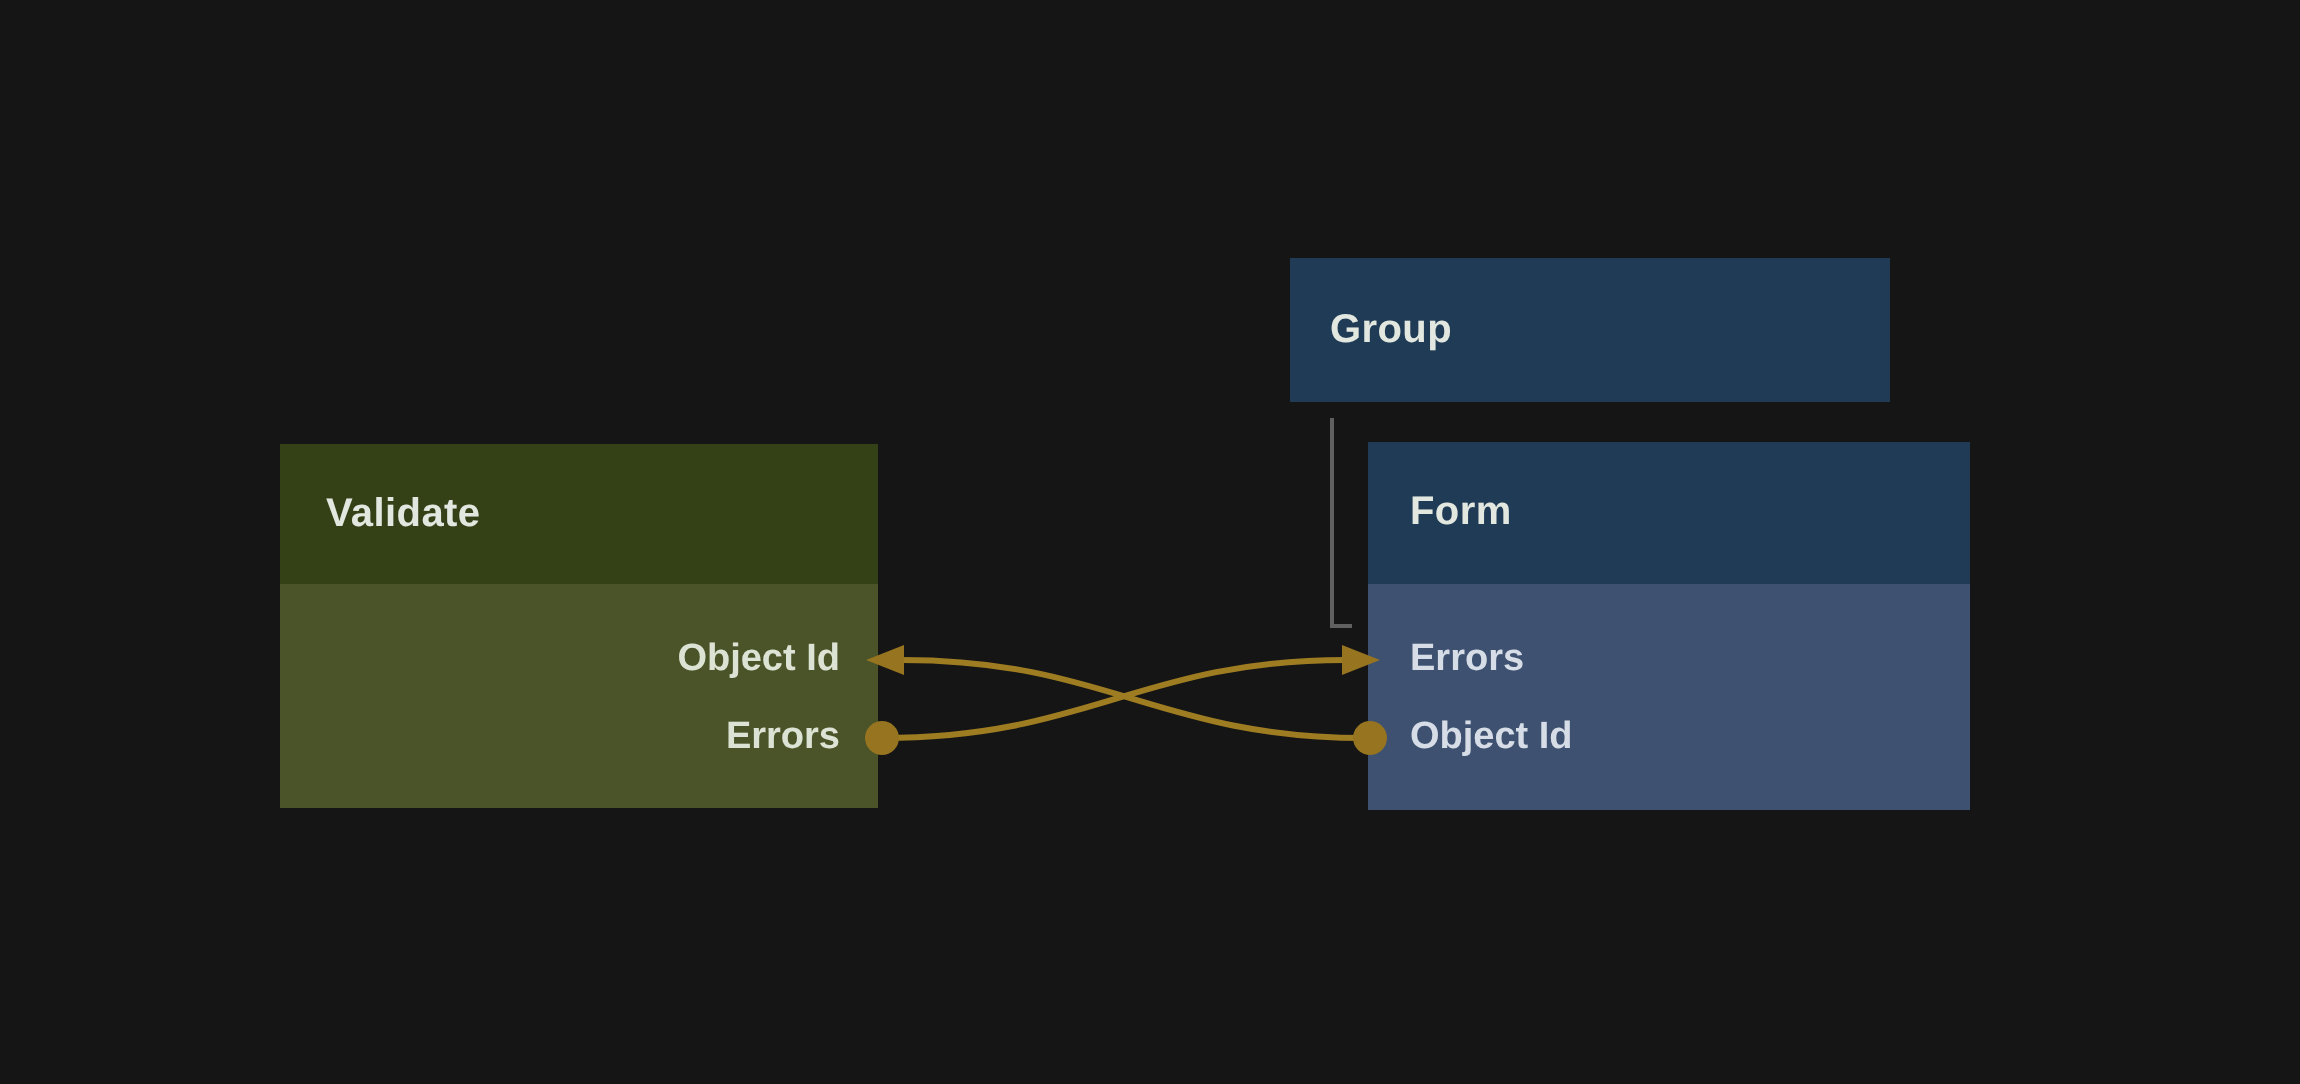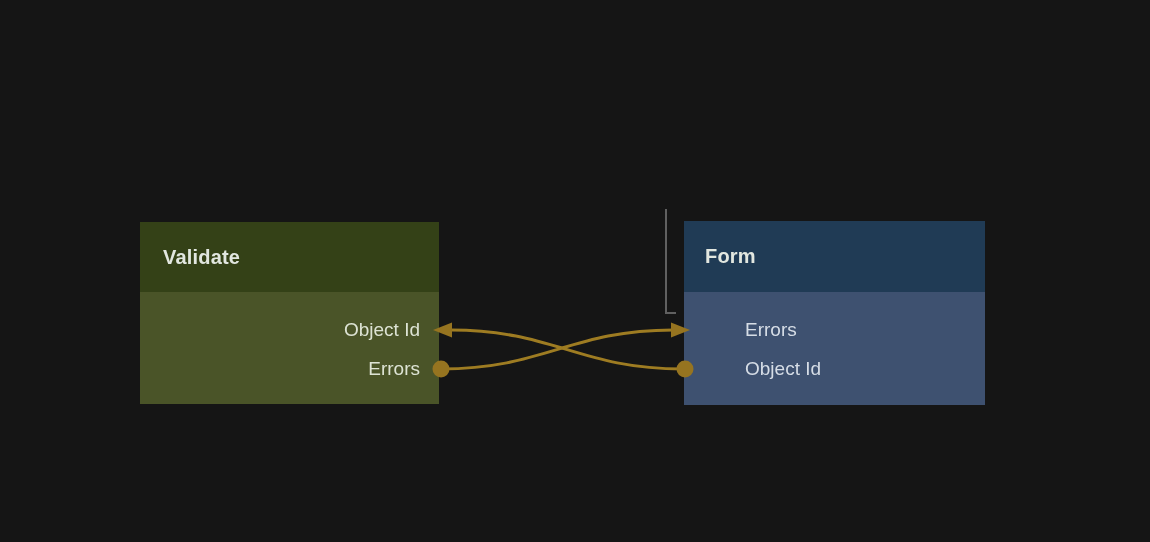--- a/index.html
+++ b/index.html
@@ -28,21 +28,21 @@
   .node-validate{left:140px;top:222px;width:299px;}
   .node-validate .node-header{height:70px;background:var(--validate-header);padding:0 23px;align-items:center;}
   .node-validate .node-body{height:112px;background:var(--validate-body);padding-top:18px;}
   .node-group{left:645px;top:129px;width:300px;}
   .node-group .node-header{height:72px;background:var(--blue-header);padding:0 20px;}
   .node-form{left:684px;top:221px;width:301px;}
   .node-form .node-header{height:71px;background:var(--blue-header);padding:0 21px;}
   .node-form .node-body{height:113px;background:var(--form-body);padding-top:18px;}
   .port-row{
     height:39px;display:flex;align-items:center;
-    font-size:19px;font-weight:400;margin-left:40px;
+    font-size:19px;font-weight:700;
   }
   .node-validate .port-row{justify-content:flex-end;padding-right:19px;color:var(--field-text-green);}
   .node-form .port-row{justify-content:flex-start;padding-left:21px;color:var(--field-text-blue);}
 </style>
 </head>
 <body>
 
 <div class="canvas">
 
   <div class="node node-validate">
@@ -52,20 +52,25 @@
     <div class="node-body">
       <div class="port-row">
         <span>Object Id</span>
       </div>
       <div class="port-row">
         <span>Errors</span>
       </div>
     </div>
   </div>
 
+  <div class="node node-group">
+    <div class="node-header">
+      <span>Group</span>
+    </div>
+  </div>
 
   <div class="node node-form">
     <div class="node-header">
       <span>Form</span>
     </div>
     <div class="node-body">
       <div class="port-row">
         <span>Errors</span>
       </div>
       <div class="port-row">

